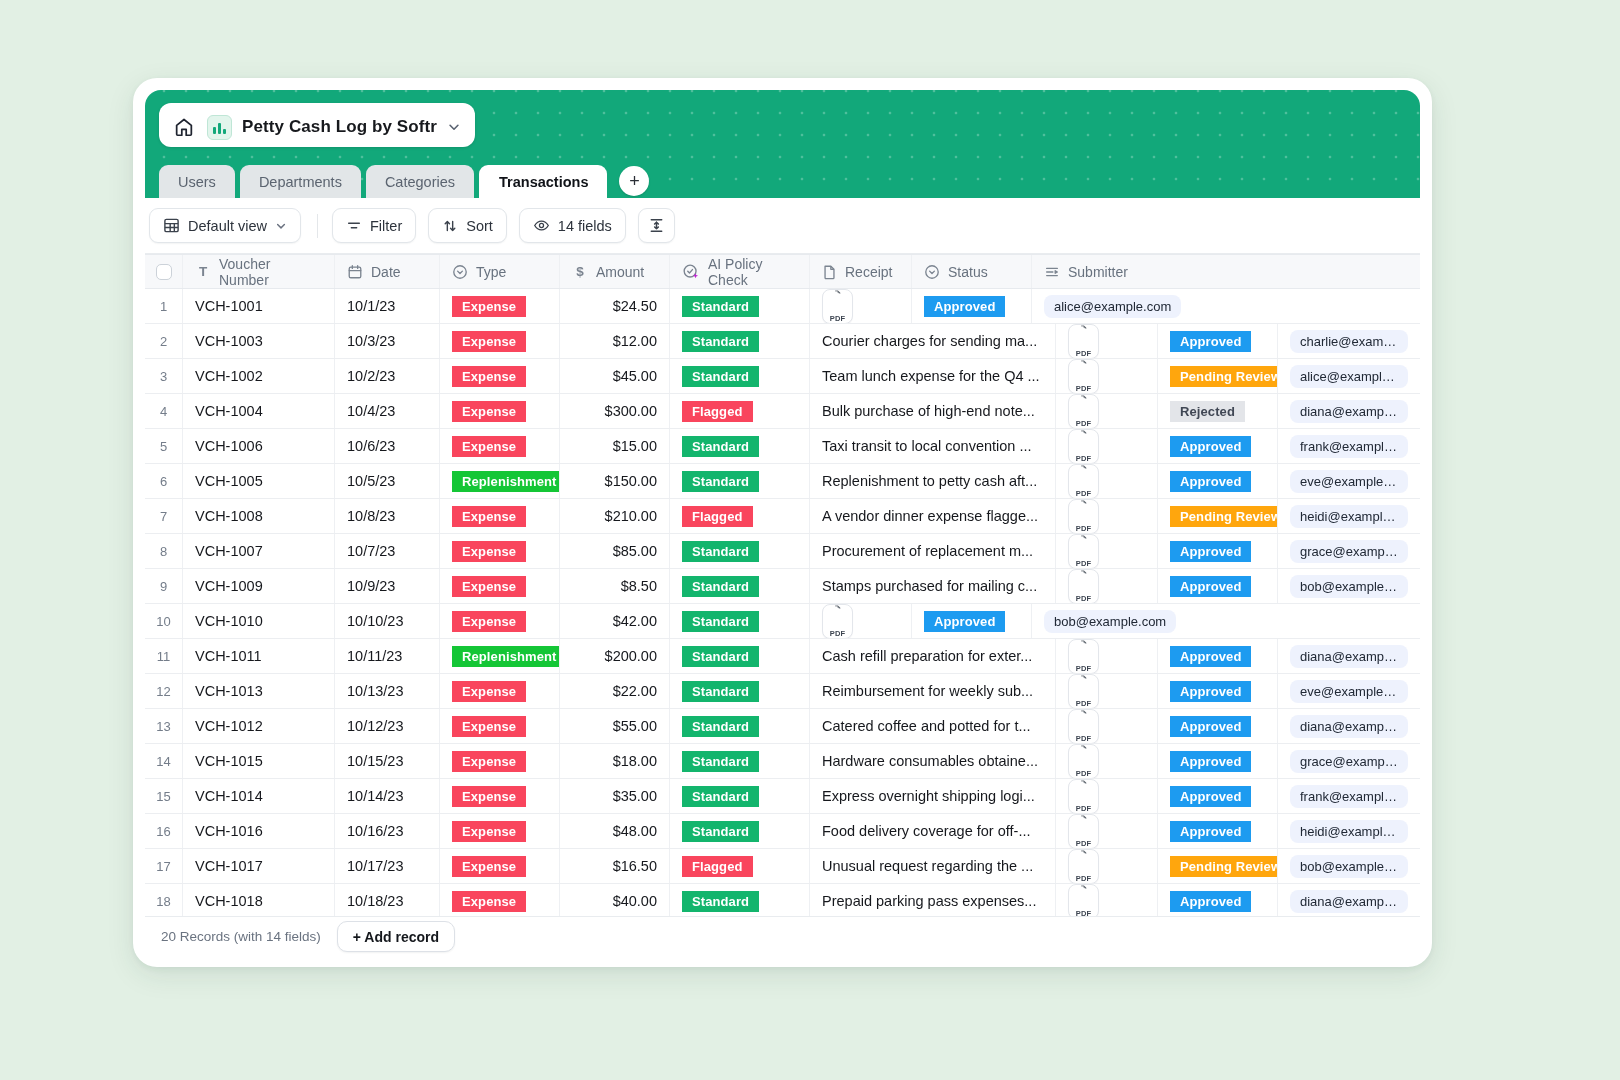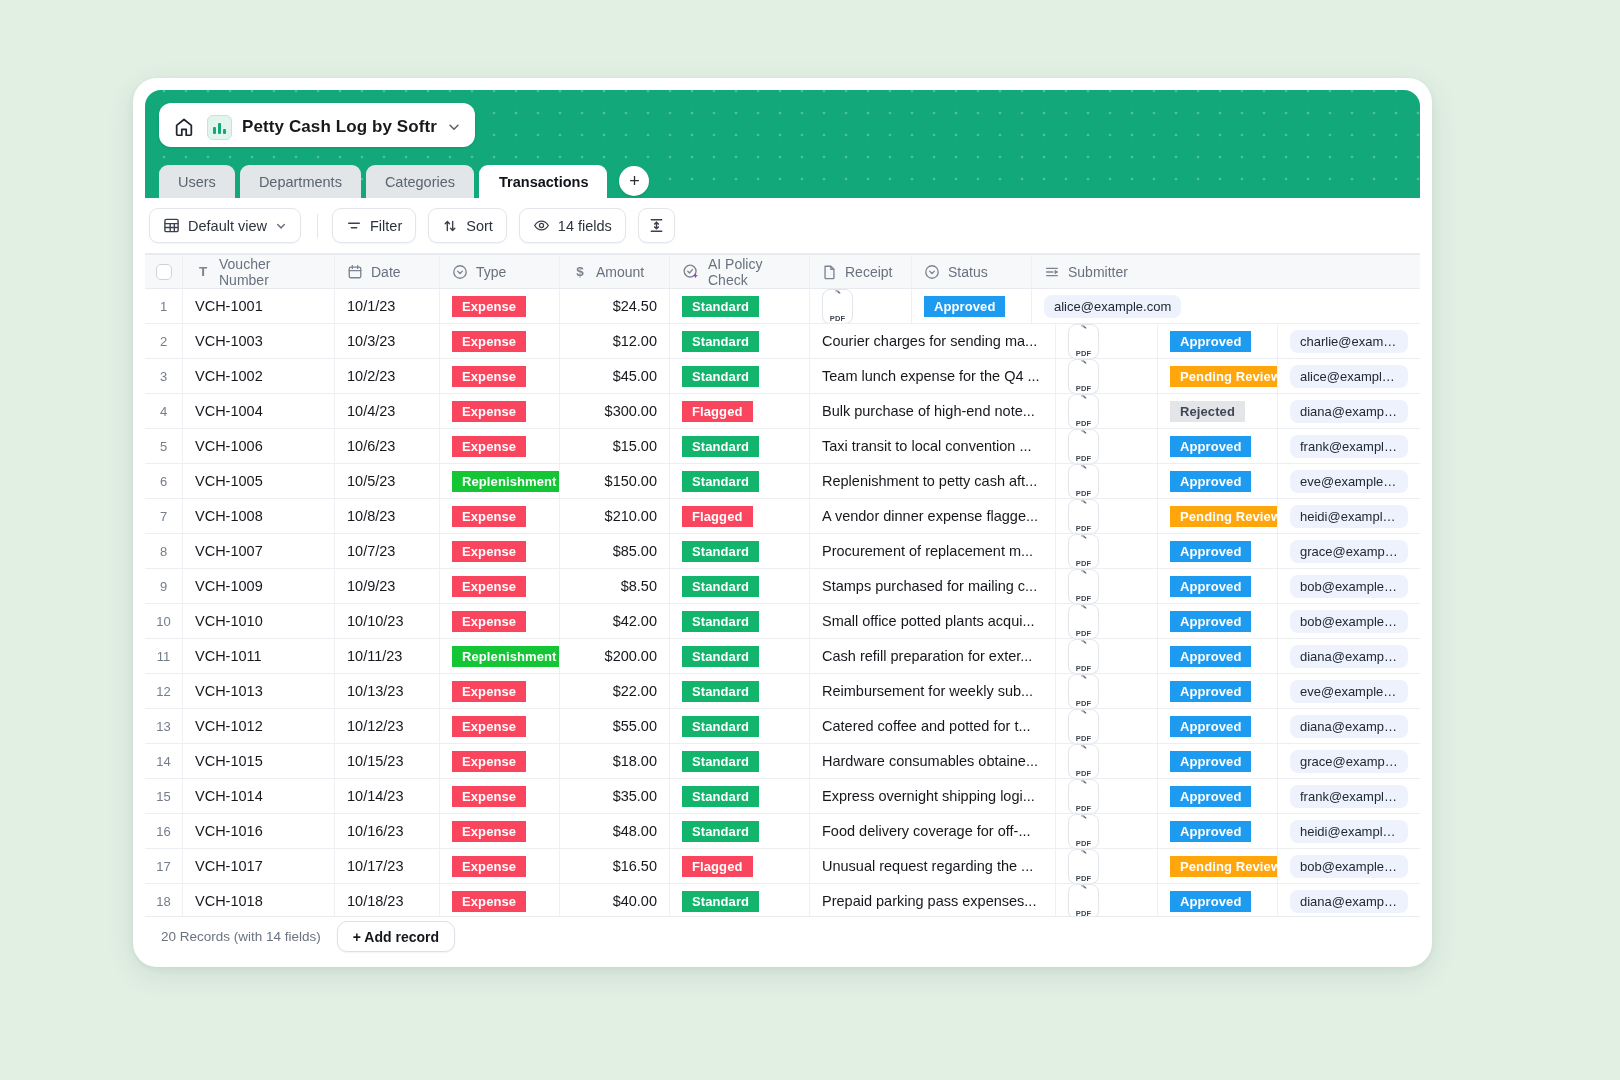--- a/index.html
+++ b/index.html
@@ -693,23 +693,20 @@
             </div>
             <div class="cell c-type">
               <span class="badge" style="background: rgb(249, 69, 93); color: rgb(255, 255, 255);">Expense</span>
             </div>
             <div class="cell c-amount">
               <span class="cell-amount">$42.00</span>
             </div>
             <div class="cell c-policy">
               <span class="badge" style="background: rgb(19, 181, 109); color: rgb(255, 255, 255);">Standard</span>
             </div>
-            <div class="cell c-summary">
-              <span class="summary-text">Small office potted plants acqui...</span>
-            </div>
             <div class="cell c-receipt">
               <span class="pdf-chip">
                 <svg width="13" height="13" viewBox="0 0 16 16" fill="none" stroke="#3c4450" stroke-width="1.4" stroke-linejoin="round">
                   <path d="M3 2h6l4 3.6V8"></path>
                   <path d="M9 2v3.6h4"></path>
                 </svg>
                 <span class="pdf-label">PDF</span>
               </span>
             </div>
             <div class="cell c-status">

